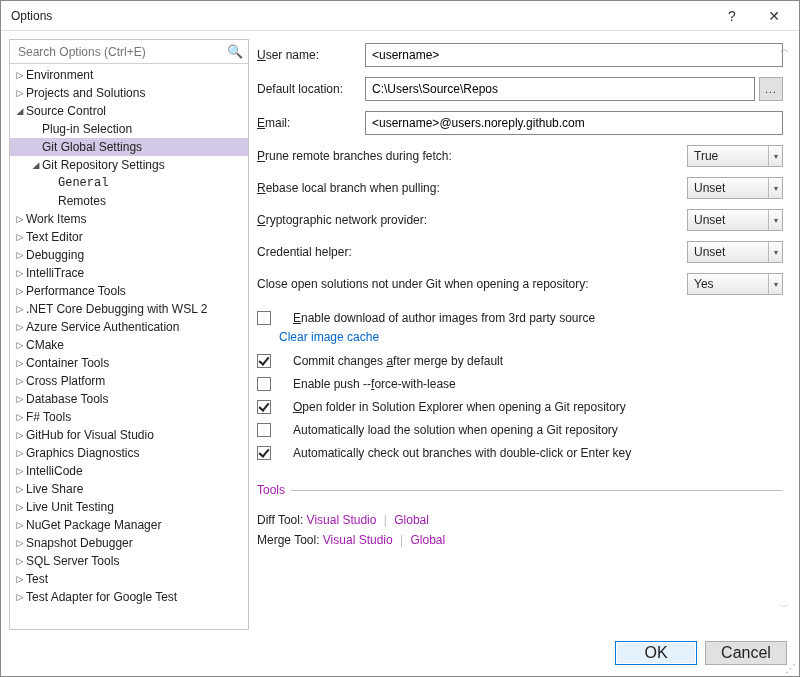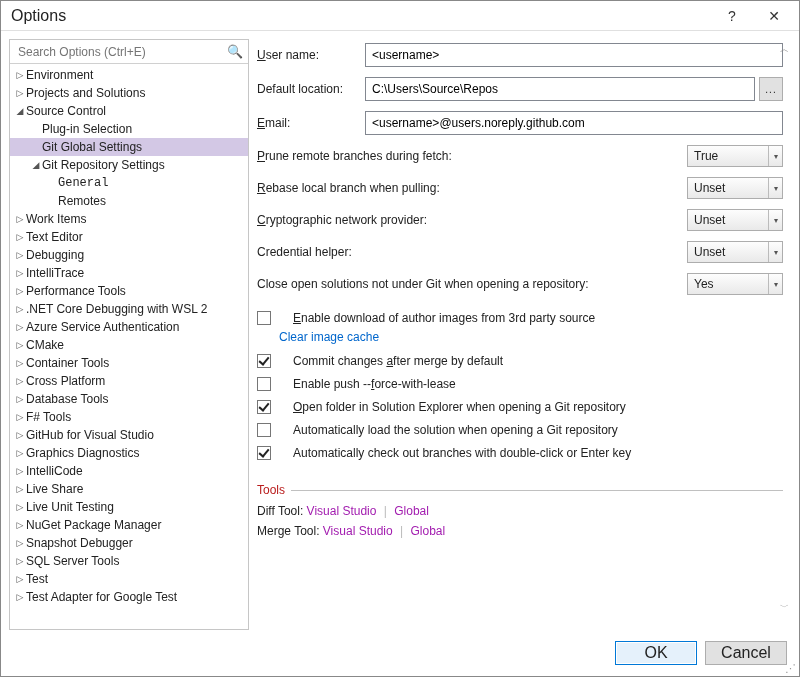--- a/index.html
+++ b/index.html
@@ -19,21 +19,21 @@
     flex-direction: column;
     position: relative;
   }
   .titlebar {
     height: 30px;
     display: flex;
     align-items: center;
     padding: 0 4px 0 10px;
     border-bottom: 1px solid #e0e0e0;
   }
-  .titlebar .title { flex: 1; font-size: 16px; }
+  .titlebar .title { flex: 1; font-size: 12px; }
   .titlebar .tb-btn {
     width: 42px;
     height: 28px;
     display: flex;
     align-items: center;
     justify-content: center;
     font-size: 14px;
     color: #333;
     cursor: pointer;
   }
@@ -205,22 +205,22 @@
     cursor: pointer;
     margin-left: 22px;
     margin-top: -4px;
     margin-bottom: 10px;
     display: inline-block;
   }
   .section-head {
     display: flex;
     align-items: center;
     margin-top: 14px;
-    margin-bottom: 7px;
-    color: #b91c1c;
+    margin-bottom: 16px;
+    color: #a21caf;
   }
   .section-head .line {
     flex: 1;
     height: 1px;
     background: #c0c0c0;
     margin-left: 6px;
   }
   .tool-row {
     margin-bottom: 6px;
     color: #222;

